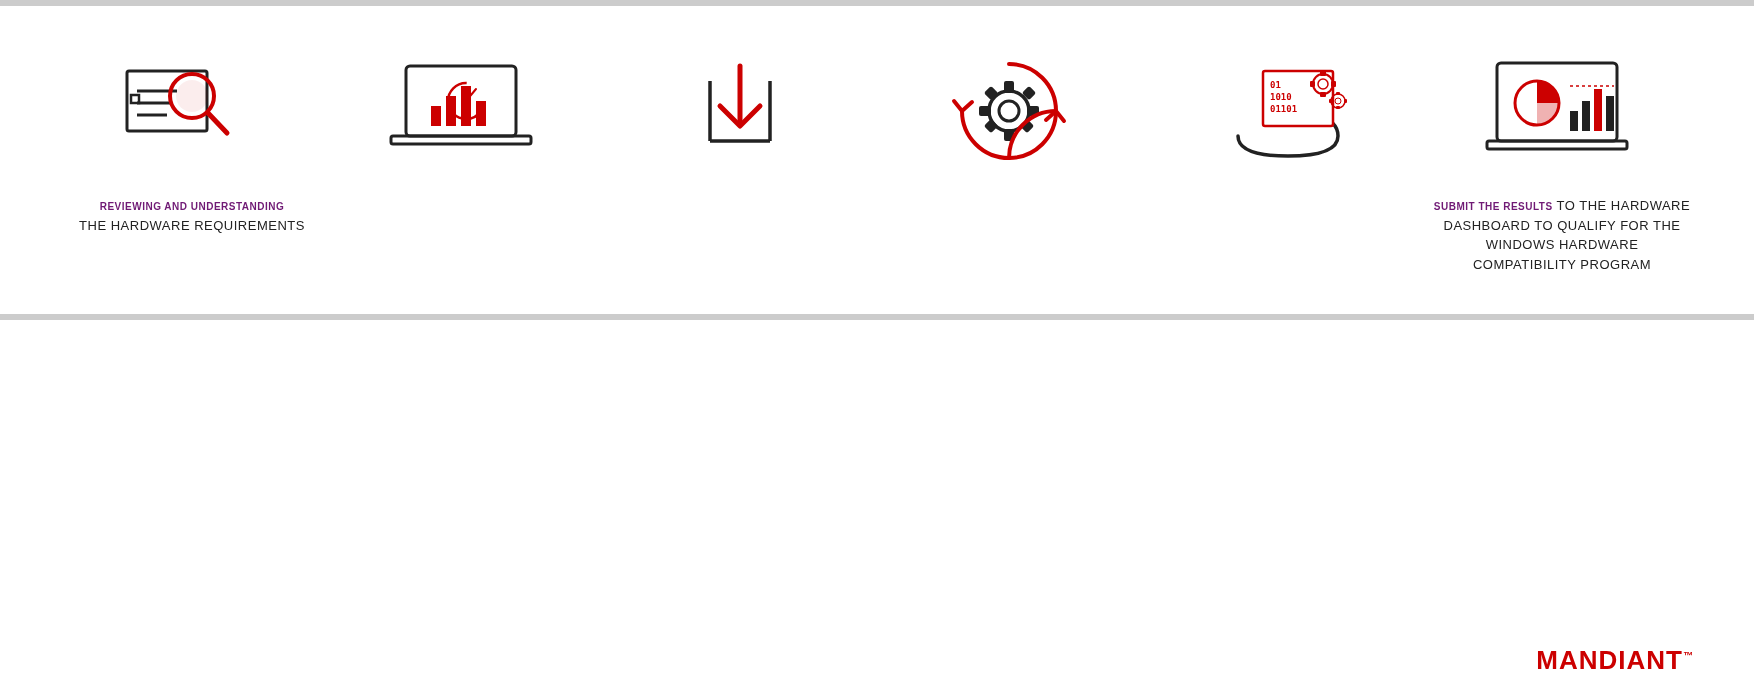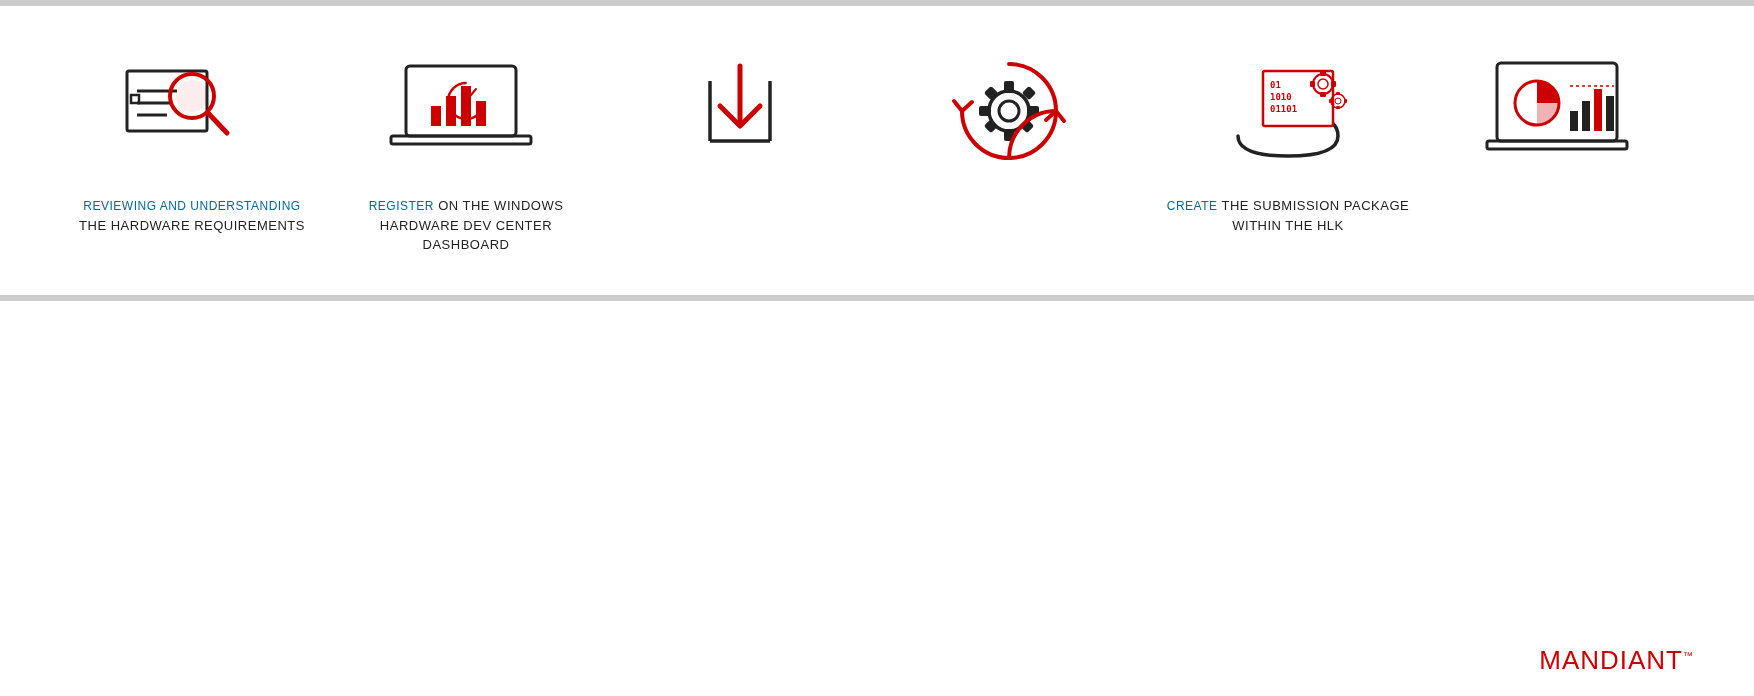--- a/index.html
+++ b/index.html
@@ -47,43 +47,43 @@
 
     .step-text {
       font-size: 13px;
       line-height: 1.5;
       color: #222222;
       letter-spacing: 0.5px;
       text-transform: uppercase;
     }
 
     .step-text .highlight {
-      color: #0369a1;
-      font-weight: 400;
-      font-size: 12px;
+      color: #701a75;
+      font-weight: 700;
+      font-size: 10px;
     }
 
     .bottom-border {
       width: 100%;
       height: 6px;
       background: #cccccc;
       margin-top: 10px;
     }
 
     .footer {
       position: absolute;
       bottom: 20px;
       right: 60px;
       display: flex;
       align-items: center;
     }
 
     .mandiant-logo {
       font-size: 26px;
-      font-weight: 400;
+      font-weight: 700;
       color: #cc0000;
       letter-spacing: 1px;
       font-family: Arial, sans-serif;
     }
 
     .mandiant-logo .trademark {
       font-size: 10px;
       vertical-align: super;
       color: #cc0000;
     }
@@ -132,23 +132,20 @@
         <rect x="45" y="55" width="10" height="20" fill="#cc0000"></rect>
         <rect x="60" y="45" width="10" height="30" fill="#cc0000"></rect>
         <rect x="75" y="35" width="10" height="40" fill="#cc0000"></rect>
         <rect x="90" y="50" width="10" height="25" fill="#cc0000"></rect>
 
         <circle cx="80" cy="50" r="18" fill="none" stroke="#cc0000" stroke-width="2.5" stroke-dasharray="75 35" stroke-dashoffset="-10"></circle>
 
         <line x1="80" y1="50" x2="90" y2="38" stroke="#cc0000" stroke-width="2" stroke-linecap="round"></line>
         <circle cx="80" cy="50" r="3" fill="#cc0000"></circle>
       </svg>
-    </div>
-    <div class="step-text">
-      <span class="highlight">REGISTER</span> <span>ON THE WINDOWS HARDWARE DEV CENTER DASHBOARD</span>
     </div>
   </div>
 
   <div class="step">
     <div class="icon-container">
       <svg width="120" height="120" viewBox="0 0 120 120">
 
         <line x1="30" y1="30" x2="30" y2="90" stroke="#222" stroke-width="3.5"></line>
         <line x1="90" y1="30" x2="90" y2="90" stroke="#222" stroke-width="3.5"></line>
         <line x1="30" y1="90" x2="90" y2="90" stroke="#222" stroke-width="3.5"></line>
@@ -203,23 +200,20 @@
         <rect x="123" y="35" width="5" height="6" rx="1" fill="#cc0000"></rect>
 
         <circle cx="130" cy="55" r="7" fill="none" stroke="#cc0000" stroke-width="1.5"></circle>
         <circle cx="130" cy="55" r="3" fill="none" stroke="#cc0000" stroke-width="1"></circle>
         <rect x="128" y="46" width="4" height="3" rx="1" fill="#cc0000"></rect>
         <rect x="128" y="60" width="4" height="3" rx="1" fill="#cc0000"></rect>
         <rect x="121" y="53" width="3" height="4" rx="1" fill="#cc0000"></rect>
         <rect x="136" y="53" width="3" height="4" rx="1" fill="#cc0000"></rect>
       </svg>
     </div>
-    <div class="step-text">
-      <span class="highlight">CREATE</span> <span>THE SUBMISSION PACKAGE WITHIN THE HLK</span>
-    </div>
   </div>
 
   <div class="step">
     <div class="icon-container">
       <svg width="160" height="120" viewBox="0 0 160 120">
 
         <rect x="15" y="12" width="120" height="78" rx="4" fill="none" stroke="#222" stroke-width="3"></rect>
         <rect x="5" y="90" width="140" height="8" rx="2" fill="none" stroke="#222" stroke-width="3"></rect>
 
         <circle cx="55" cy="52" r="22" fill="none" stroke="#cc0000" stroke-width="3"></circle>
@@ -227,20 +221,23 @@
         <path d="M55 52 L77 52 A22 22 0 0 1 55 74 Z" fill="rgba(204,0,0,0.3)"></path>
 
         <rect x="88" y="60" width="8" height="20" fill="#222"></rect>
         <rect x="100" y="50" width="8" height="30" fill="#222"></rect>
         <rect x="112" y="38" width="8" height="42" fill="#cc0000"></rect>
         <rect x="124" y="45" width="8" height="35" fill="#222"></rect>
 
         <line x1="88" y1="35" x2="132" y2="35" stroke="#cc0000" stroke-width="1.5" stroke-dasharray="3,3"></line>
       </svg>
     </div>
+    <div class="step-text">
+      <span class="highlight">SUBMIT THE RESULTS</span> <span>TO THE HARDWARE DASHBOARD TO QUALIFY FOR THE WINDOWS HARDWARE COMPATIBILITY PROGRAM</span>
+    </div>
   </div>
 
 </div>
 
 <div class="bottom-border"></div>
 
 <div class="footer">
   <div class="mandiant-logo">
     <span>M</span><span>ANDIANT</span><span class="trademark">™</span>
   </div>

